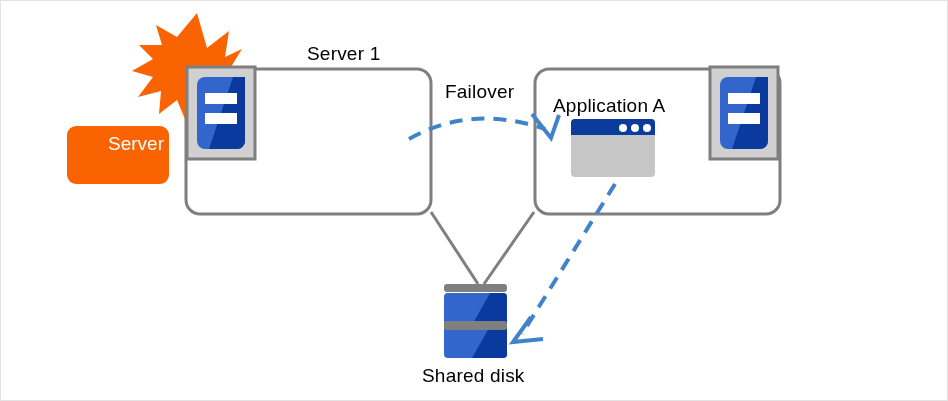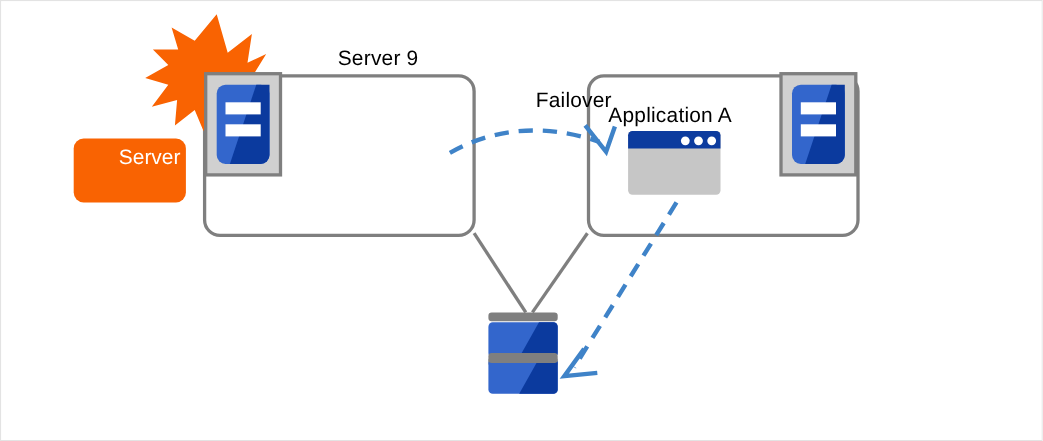--- a/index.html
+++ b/index.html
@@ -29,21 +29,21 @@
   .label {
     position: absolute;
     color: #000000;
     font-size: 19px;
     line-height: 1.15;
     white-space: nowrap;
     letter-spacing: 0.2px;
   }
   #server1-title { left: 306px; top: 42px; }
   #server2-title { left: 578px; top: 42px; }
-  #failover-label { left: 444px; top: 80px; margin-left: 42px; }
+  #failover-label { left: 444px; top: 80px; }
   #appA-label     { left: 552px; top: 94px; }
   #shareddisk-label { left: 421px; top: 364px; }
 
   .badge {
     position: absolute;
     left: 66px;
     top: 125px;
     width: 102px;
     height: 58px;
     background: #f96302;
@@ -140,25 +140,26 @@
       <rect x="443" y="292" width="63" height="32" rx="4" ry="4" fill="#3366cc"></rect>
       <path d="M 489 292 h 13 a 4 4 0 0 1 4 4 v 24 a 4 4 0 0 1 -4 4 h -31 z" fill="#0b3a9e"></path>
       <rect x="443" y="324" width="63" height="8" rx="3" ry="3" fill="#7f7f7f"></rect>
       <rect x="443" y="325" width="63" height="32" rx="4" ry="4" fill="#3366cc"></rect>
       <path d="M 489 325 h 13 a 4 4 0 0 1 4 4 v 24 a 4 4 0 0 1 -4 4 h -31 z" fill="#0b3a9e"></path>
       <rect x="443" y="320" width="63" height="9" rx="3" ry="3" fill="#7f7f7f"></rect>
     </g>
 
   </svg>
 
-  <div class="label" id="server1-title">Server 9</div>
+  <div class="label" id="server1-title">Server 1</div>
 
 
   <div class="label" id="failover-label">Failover</div>
 
   <div class="label" id="appA-label">Application A</div>
 
+  <div class="label" id="shareddisk-label">Shared disk</div>
 
   <div class="badge">
     <span>Server</span>
   </div>
 
 </div>
 
 </body></html>

